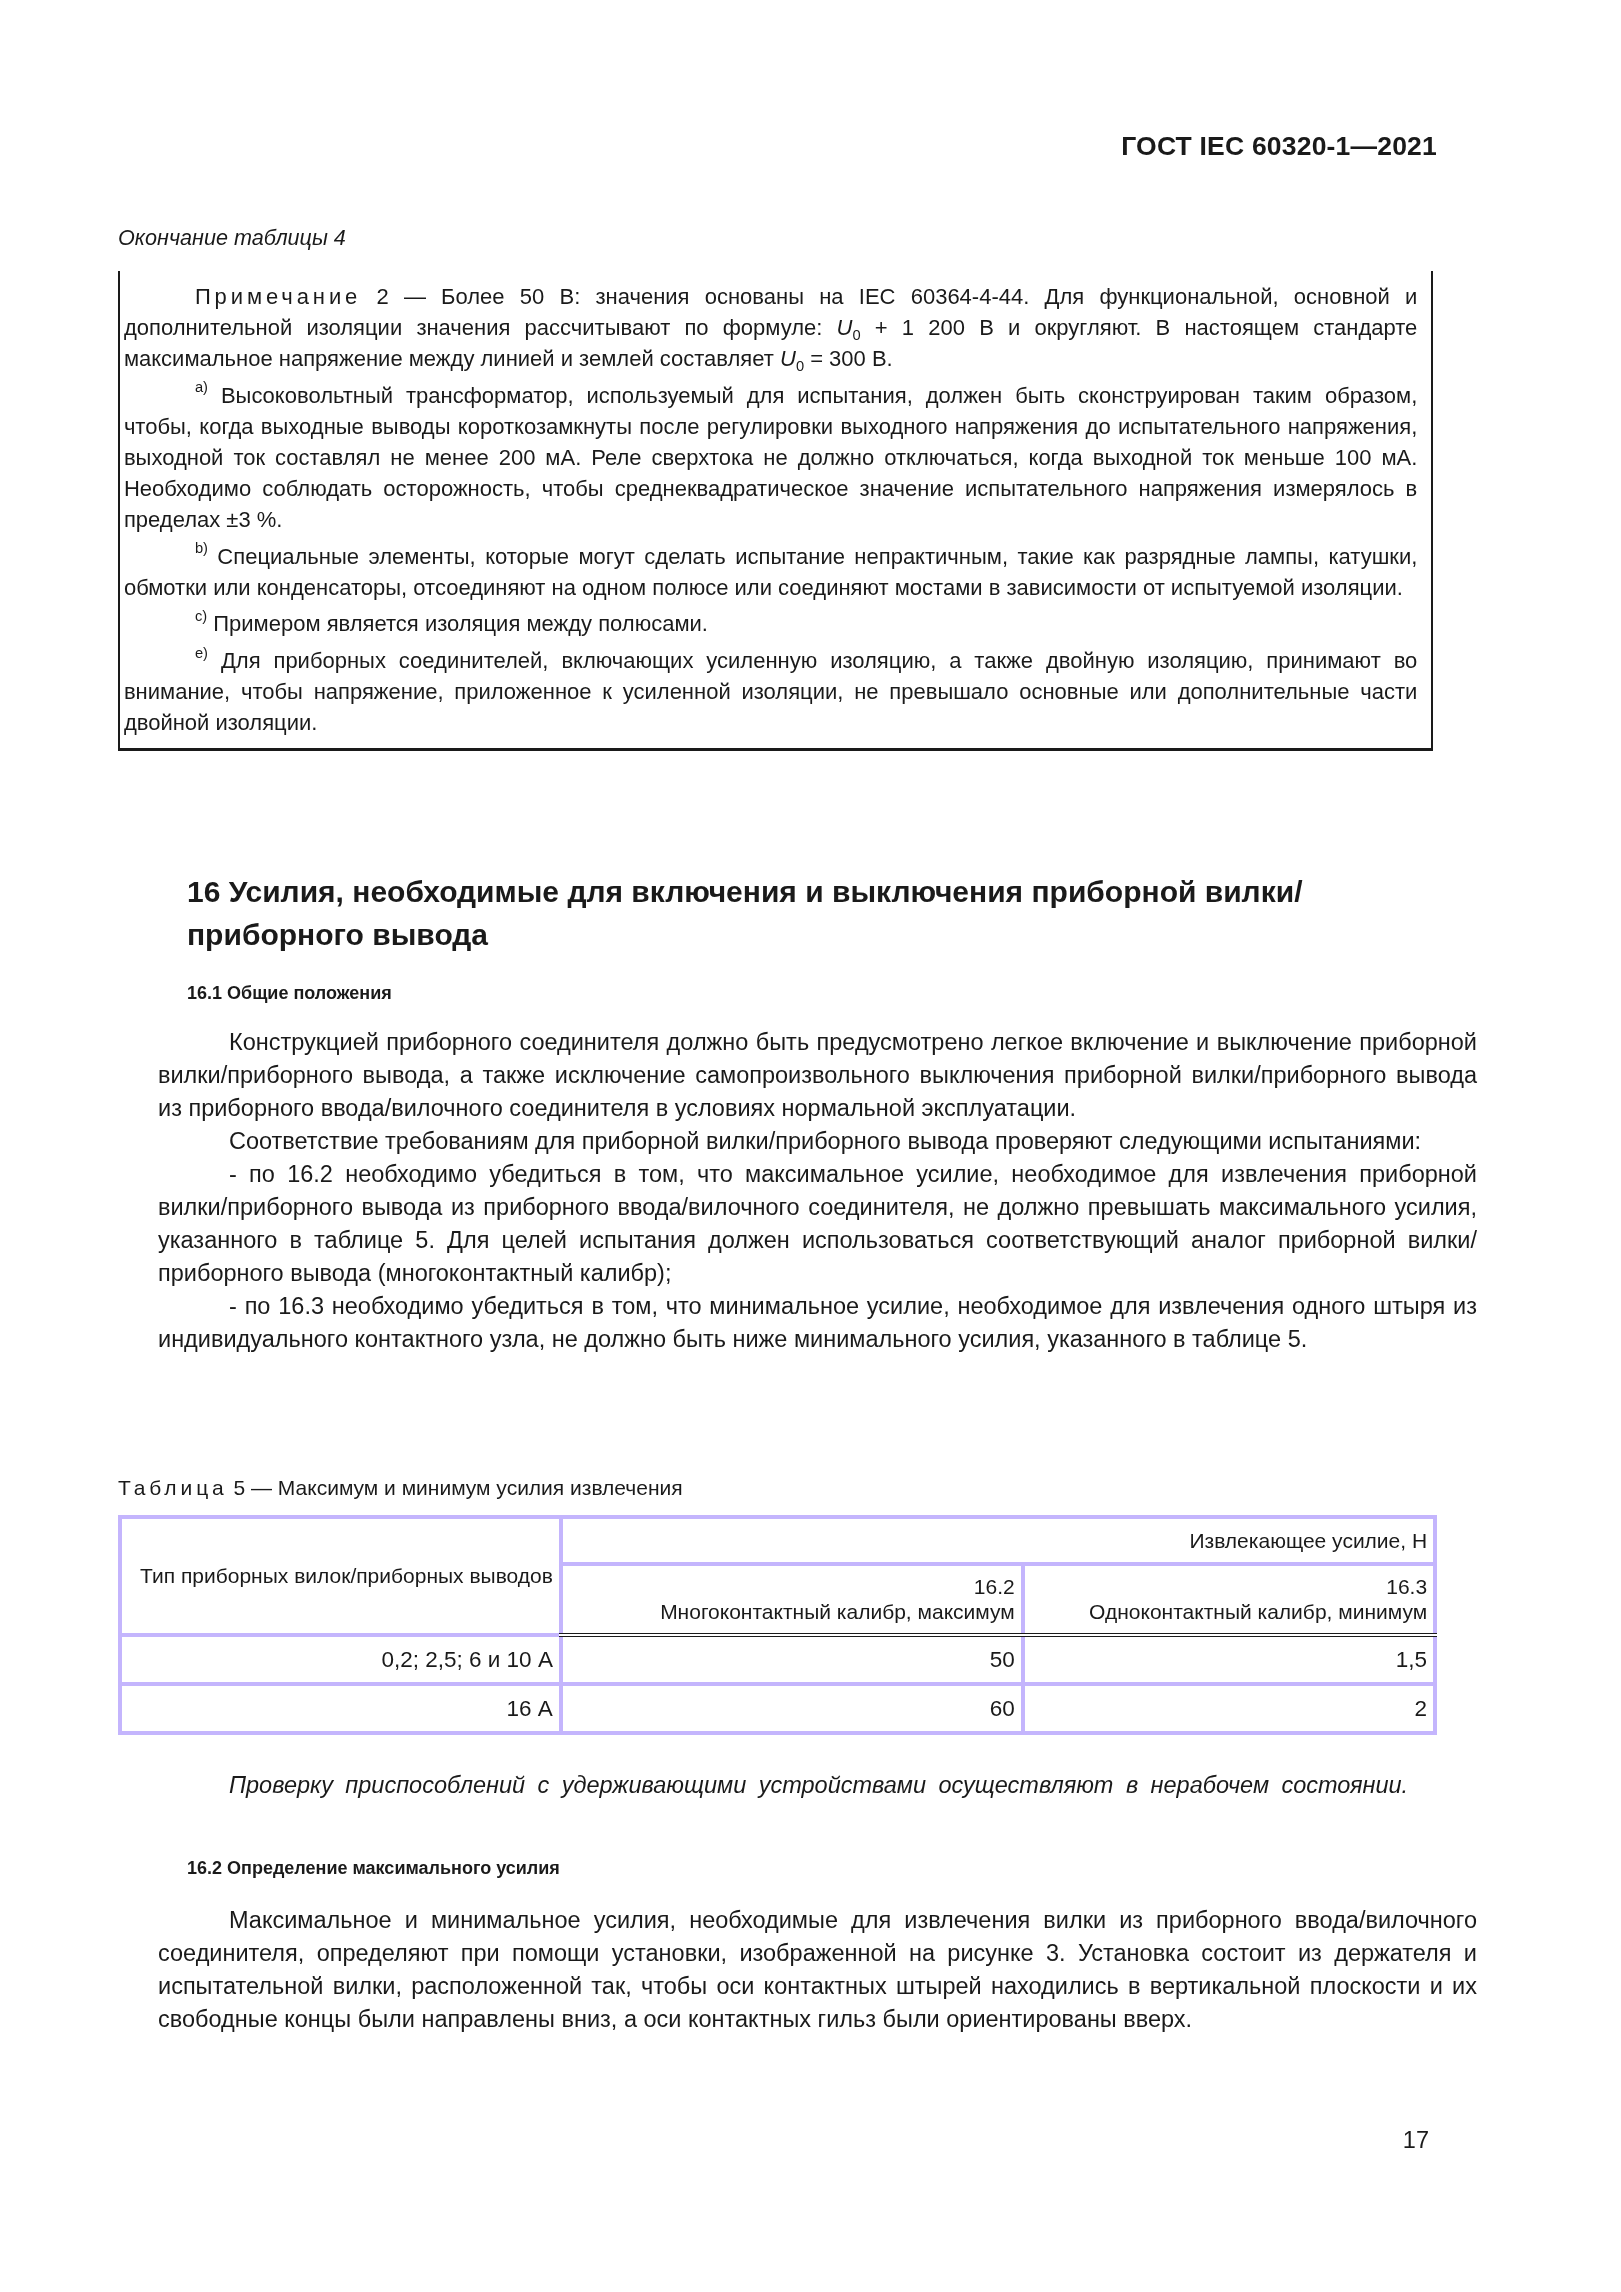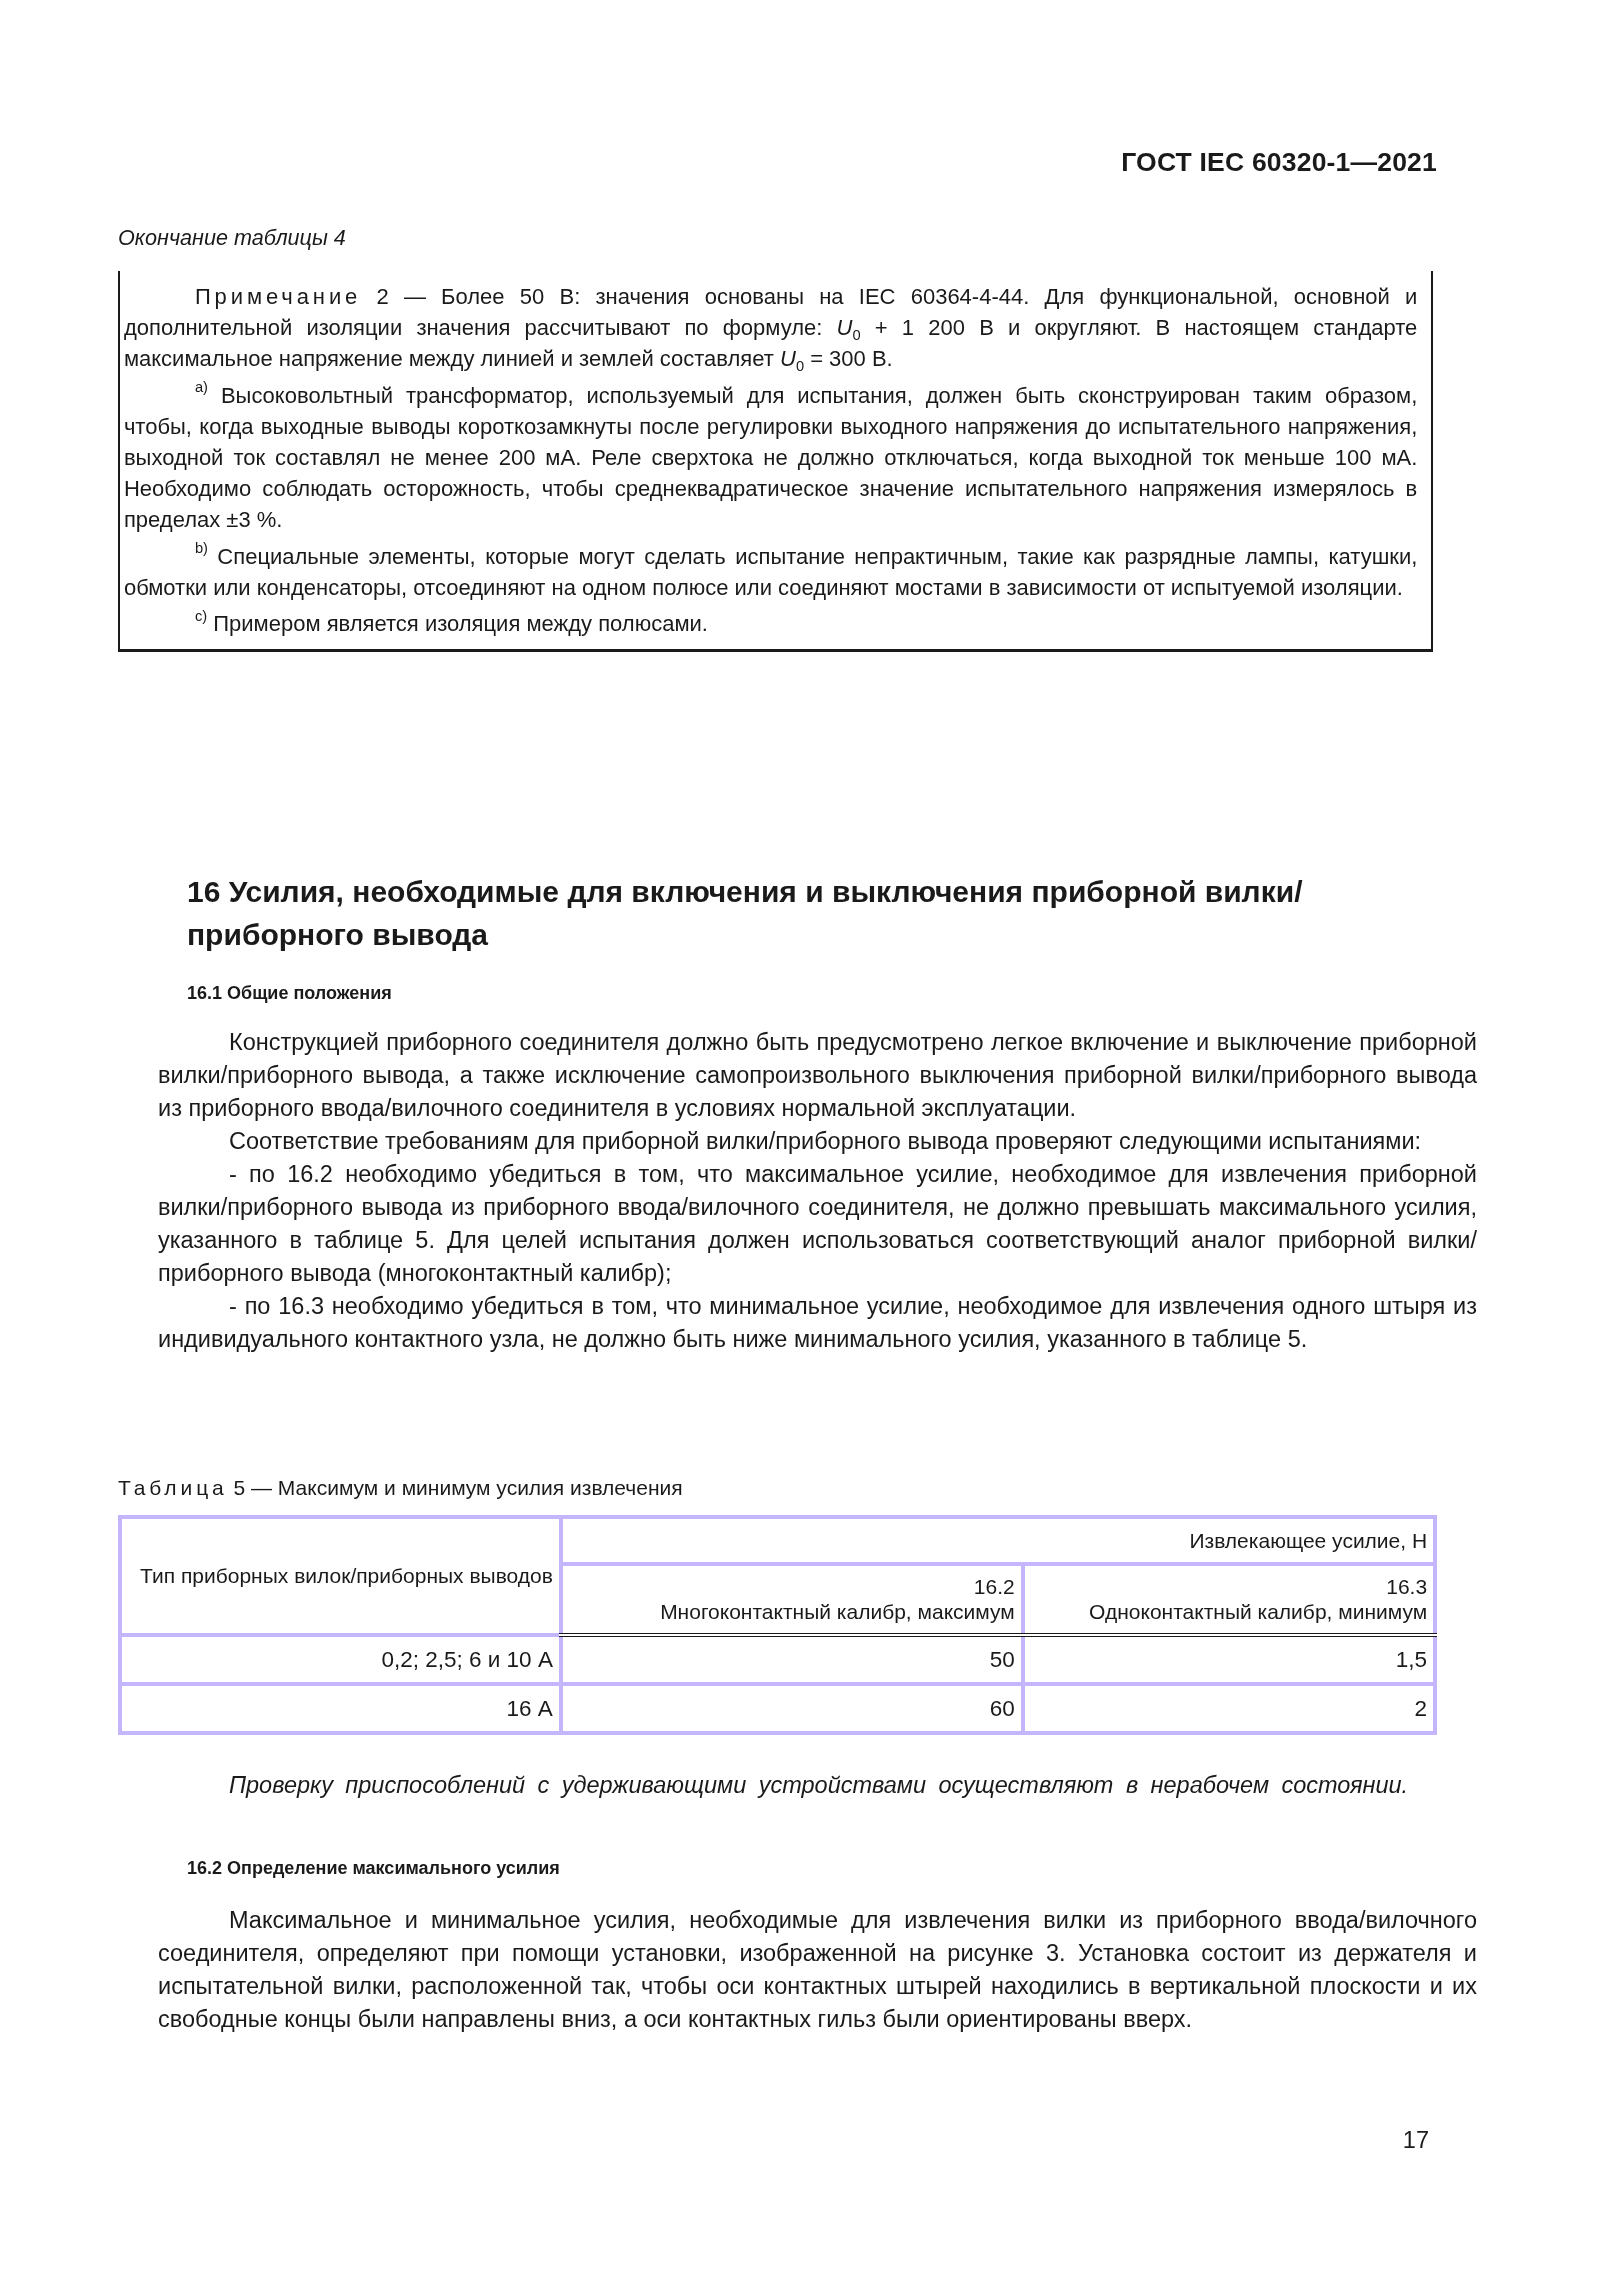--- a/index.html
+++ b/index.html
@@ -2,21 +2,21 @@
 <html><head>
   <meta charset="utf-8">
   <style>
     html, body { margin: 0; padding: 0; background: #ffffff; }
     body {
       width: 1621px; height: 2293px; position: relative; overflow: hidden;
       font-family: "Liberation Sans", sans-serif; color: #1a1a1a;
     }
     .page { position: absolute; left: 118px; top: 0; width: 1319px; }
     .header-code {
-      position: absolute; right: 0; top: 147px;
+      position: absolute; right: 0; top: 131px;
       font-size: 26.5px; font-weight: bold; letter-spacing: 0.2px;
     }
     .table-cont {
       position: absolute; left: 0; top: 225px;
       font-size: 21.6px; font-style: italic;
     }
     .note-box {
       position: absolute; left: 0; top: 271px; width: 1315px;
       border-left: 2.9px solid #1a1a1a; border-right: 2.9px solid #1a1a1a; border-bottom: 3.9px solid #1a1a1a;
       padding: 9.8px 13.7px 9.8px 3.9px; box-sizing: border-box;
@@ -65,20 +65,21 @@
 
   <div class="header-code">ГОСТ IEC 60320-1—2021</div>
 
   <div class="table-cont">Окончание таблицы 4</div>
 
   <div class="note-box">
     <p><span class="spaced">Примечание</span><span> 2 — Более 50 В: значения основаны на IEC 60364-4-44. Для функциональной, основной и дополнительной изоляции значения рассчитывают по формуле: </span><span class="it">U</span><sub>0</sub><span> + 1 200 В и округляют. В настоящем стандарте максимальное напряжение между линией и землей составляет </span><span class="it">U</span><sub>0</sub><span> = 300 В.</span></p>
     <p><sup>a)</sup> <span>Высоковольтный трансформатор, используемый для испытания, должен быть сконструирован таким образом, чтобы, когда выходные выводы короткозамкнуты после регулировки выходного напряжения до испытательного напряжения, выходной ток составлял не менее 200 мА. Реле сверхтока не должно отключаться, когда выходной ток меньше 100 мА. Необходимо соблюдать осторожность, чтобы среднеквадратическое значение испытательного напряжения измерялось в пределах ±3 %.</span></p>
     <p><sup>b)</sup> <span>Специальные элементы, которые могут сделать испытание непрактичным, такие как разрядные лампы, катушки, обмотки или конденсаторы, отсоединяют на одном полюсе или соединяют мостами в зависимости от испытуемой изоляции.</span></p>
     <p><sup>c)</sup> <span>Примером является изоляция между полюсами.</span></p>
+    <p><sup>e)</sup> <span>Для приборных соединителей, включающих усиленную изоляцию, а также двойную изоляцию, принимают во внимание, чтобы напряжение, приложенное к усиленной изоляции, не превышало основные или дополнительные части двойной изоляции.</span></p>
   </div>
 
   <div class="h1">16 Усилия, необходимые для включения и выключения приборной вилки/приборного вывода</div>
 
   <div class="h2" style="left:69px; top:983px;">16.1 Общие положения</div>
 
   <div class="body-text" style="top:1026px;">
     <p>Конструкцией приборного соединителя должно быть предусмотрено легкое включение и выключение приборной вилки/приборного вывода, а также исключение самопроизвольного выключения приборной вилки/приборного вывода из приборного ввода/вилочного соединителя в условиях нормальной эксплуатации.</p>
     <p>Соответствие требованиям для приборной вилки/приборного вывода проверяют следующими испытаниями:</p>
     <p>- по 16.2 необходимо убедиться в том, что максимальное усилие, необходимое для извлечения приборной вилки/приборного вывода из приборного ввода/вилочного соединителя, не должно превышать максимального усилия, указанного в таблице 5. Для целей испытания должен использоваться соответствующий аналог приборной вилки/приборного вывода (многоконтактный калибр);</p>

